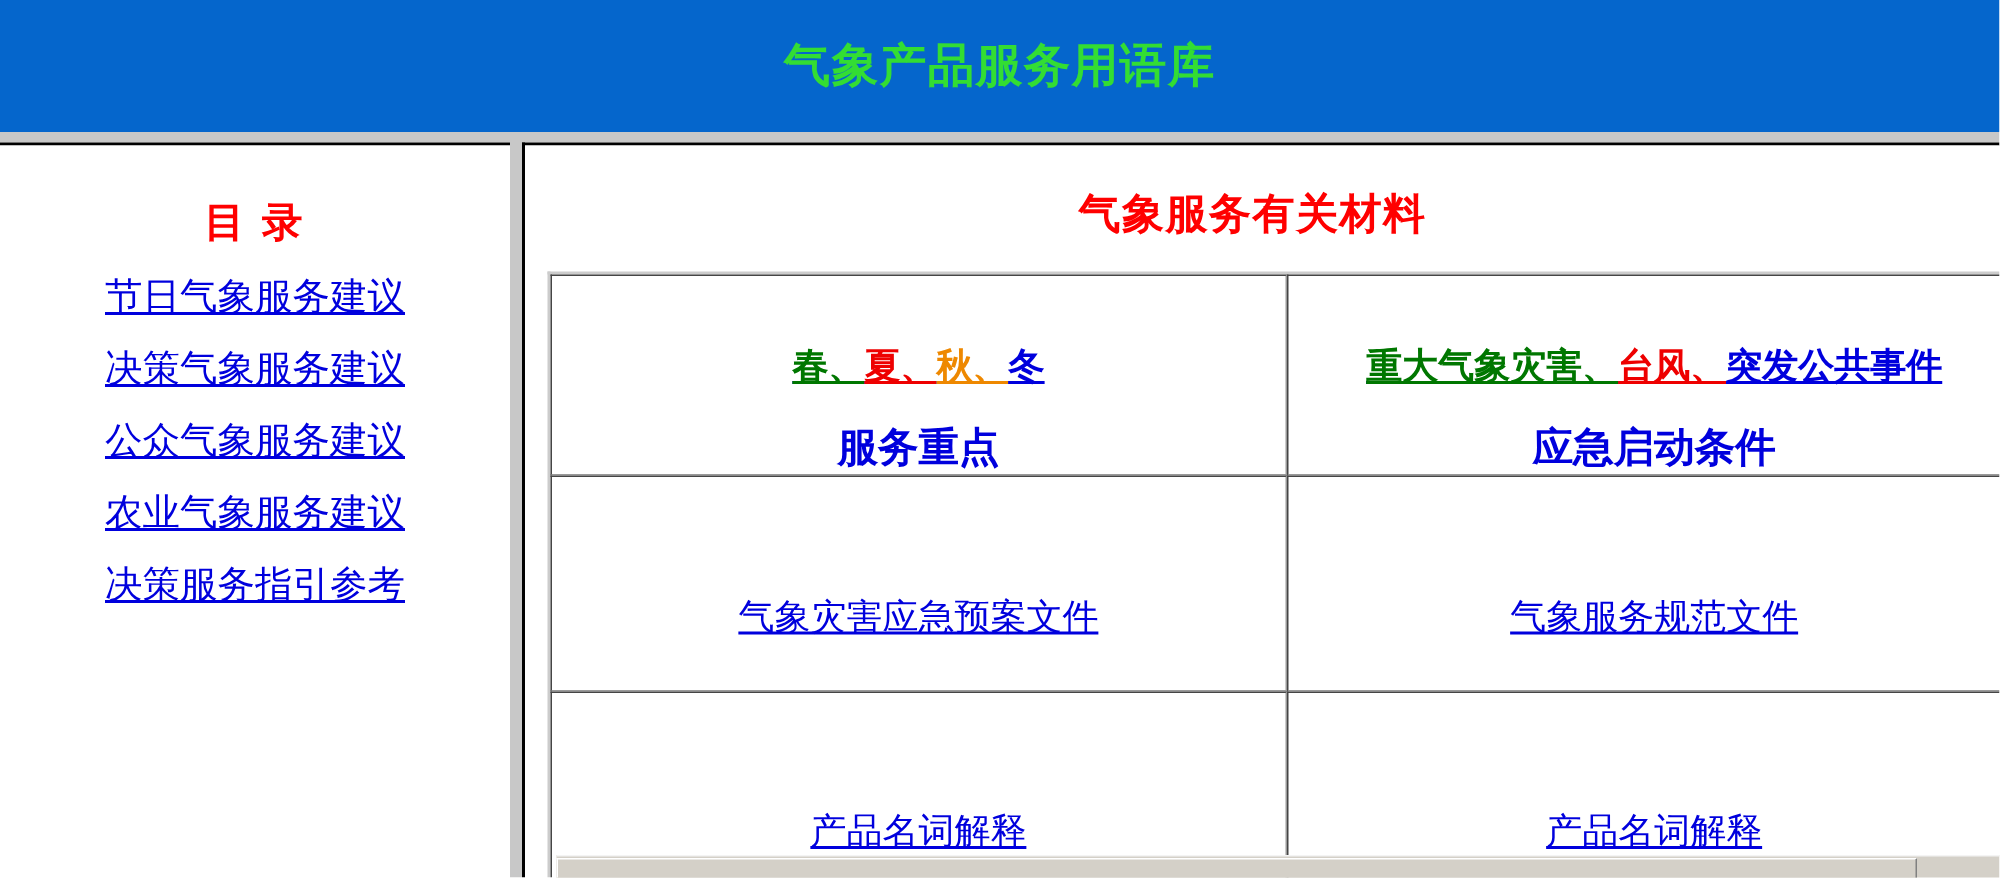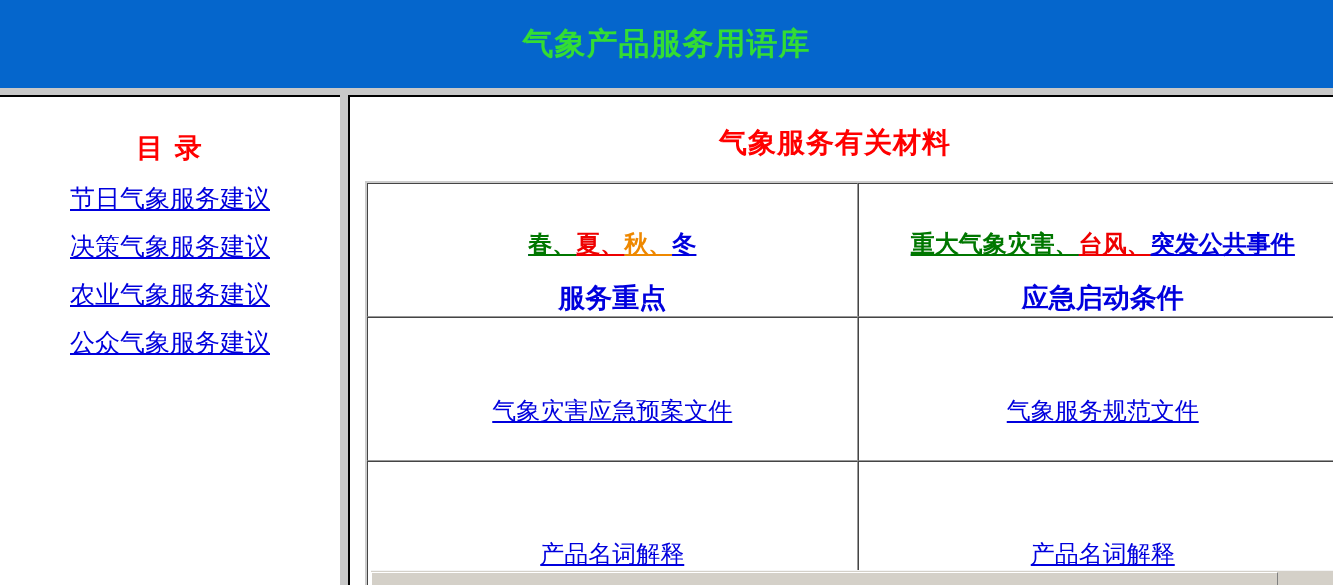--- a/index.html
+++ b/index.html
@@ -230,24 +230,27 @@
   <div class="sidebar-frame">
     <div class="toc-heading">目  录</div>
     <ul class="toc-list">
       <li>
         <a class="toc-link">节日气象服务建议</a>
       </li>
       <li>
         <a class="toc-link">决策气象服务建议</a>
       </li>
       <li>
+        <a class="toc-link">公众气象服务建议</a>
+      </li>
+      <li>
         <a class="toc-link">农业气象服务建议</a>
       </li>
       <li>
-        <a class="toc-link">公众气象服务建议</a>
+        <a class="toc-link">决策服务指引参考</a>
       </li>
     </ul>
   </div>
 
   <div class="frame-gap-v"></div>
   <div class="frame-rule-v"></div>
 
   <div class="content-frame">
     <div class="content-inner">
 

